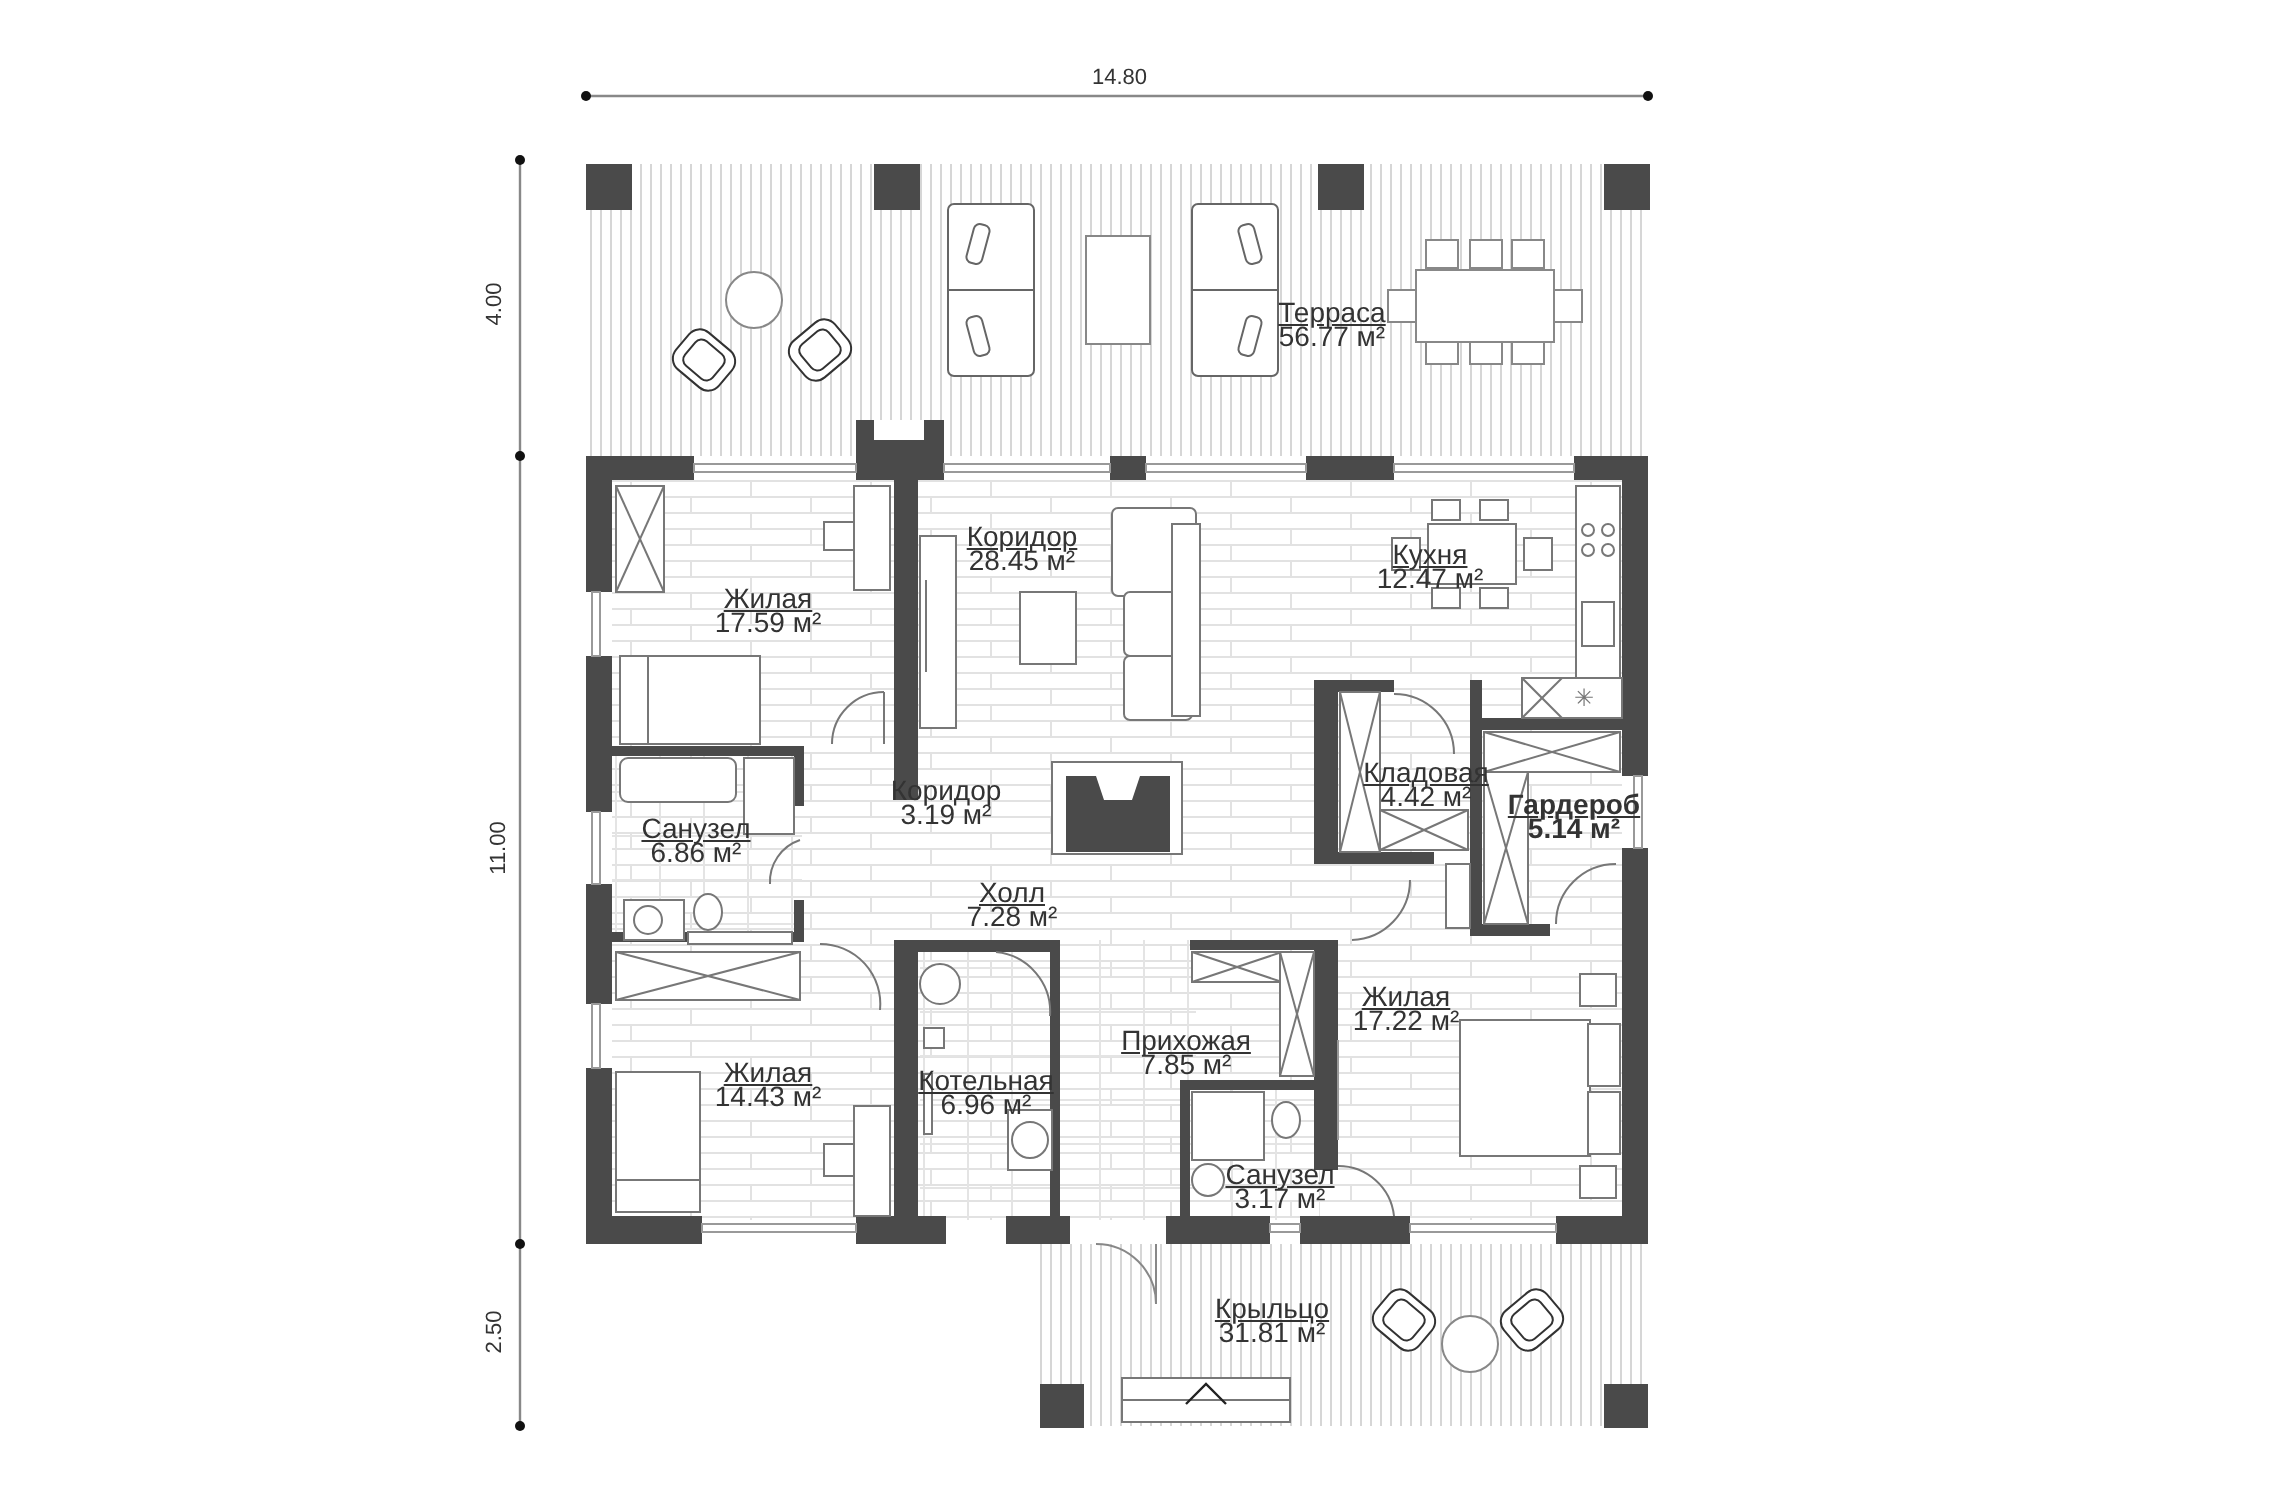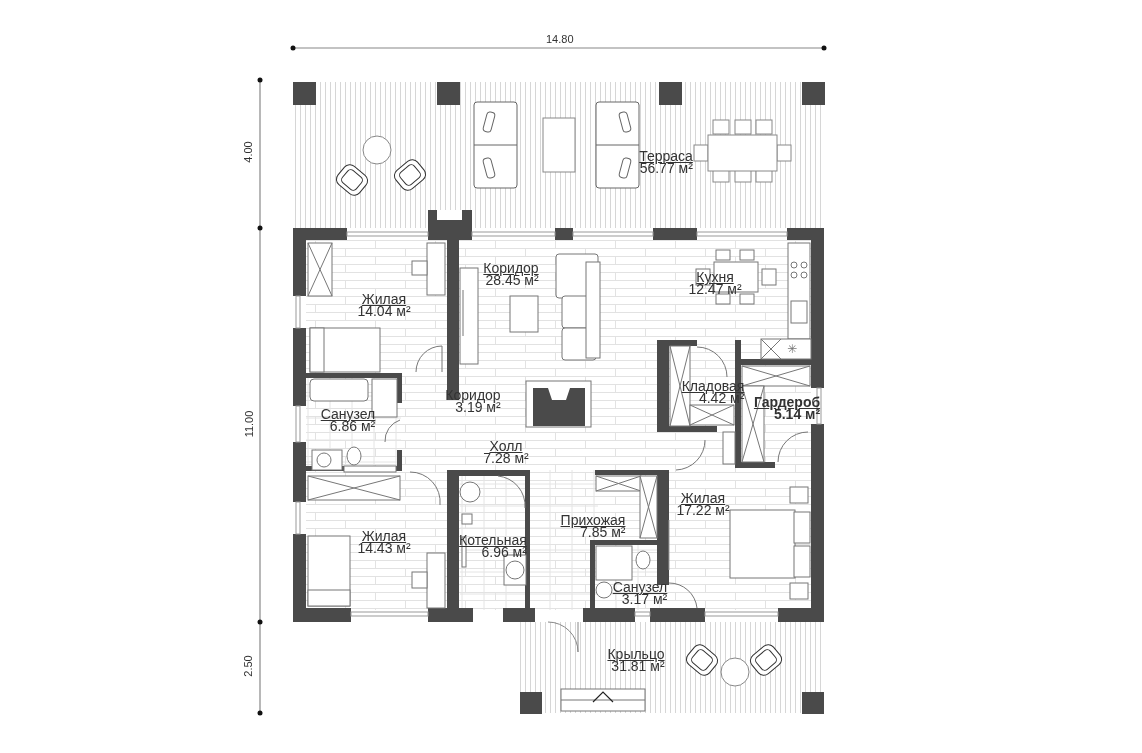--- a/index.html
+++ b/index.html
@@ -1,21 +1,21 @@
 <!DOCTYPE html>
 <html><head>
 <meta charset="utf-8">
 <style>
   html, body { margin:0; padding:0; background:#ffffff; }
   body { width:1142px; height:753px; position:relative; overflow:hidden;
          font-family:"Liberation Sans", sans-serif; color:#2b2b2b; }
   svg.plan { position:absolute; left:0; top:0; }
   .label { position:absolute; text-align:center; font-size:14px; line-height:12px; color:#333; white-space:nowrap; transform:translateX(-50%); }
   .label .name { text-decoration:underline; display:block; }
-  .label .area { display:block;text-align:right; }
+  .label .area { display:block; }
   .dim { position:absolute; font-size:11px; color:#333; }
   .dim.v { transform:rotate(-90deg); transform-origin:center; }
 </style>
 </head>
 <body>
 
 <svg class="plan" width="1142" height="753" viewBox="0 0 1142 753">
   <defs>
     <pattern id="deck" width="5" height="10" patternUnits="userSpaceOnUse">
       <line x1="0.5" y1="0" x2="0.5" y2="10" stroke="#d6d6d6" stroke-width="1"></line>
@@ -295,21 +295,21 @@
 <div class="label" style="left:511px;top:262px;">
   <span class="name">Коридор</span>
   <span class="area">28.45 м²</span>
 </div>
 <div class="label" style="left:715px;top:271px;">
   <span class="name">Кухня</span>
   <span class="area">12.47 м²</span>
 </div>
 <div class="label" style="left:384px;top:293px;">
   <span class="name">Жилая</span>
-  <span class="area">14.04 м²</span>
+  <span class="area">17.59 м²</span>
 </div>
 <div class="label" style="left:348px;top:408px;">
   <span class="name">Санузел</span>
   <span class="area">6.86 м²</span>
 </div>
 <div class="label" style="left:425px;top:389px;margin-left:48px;">
   <span class="name" style="text-decoration:none">Коридор</span>
   <span class="area">3.19 м²</span>
 </div>
 <div class="label" style="left:713px;top:380px;">

